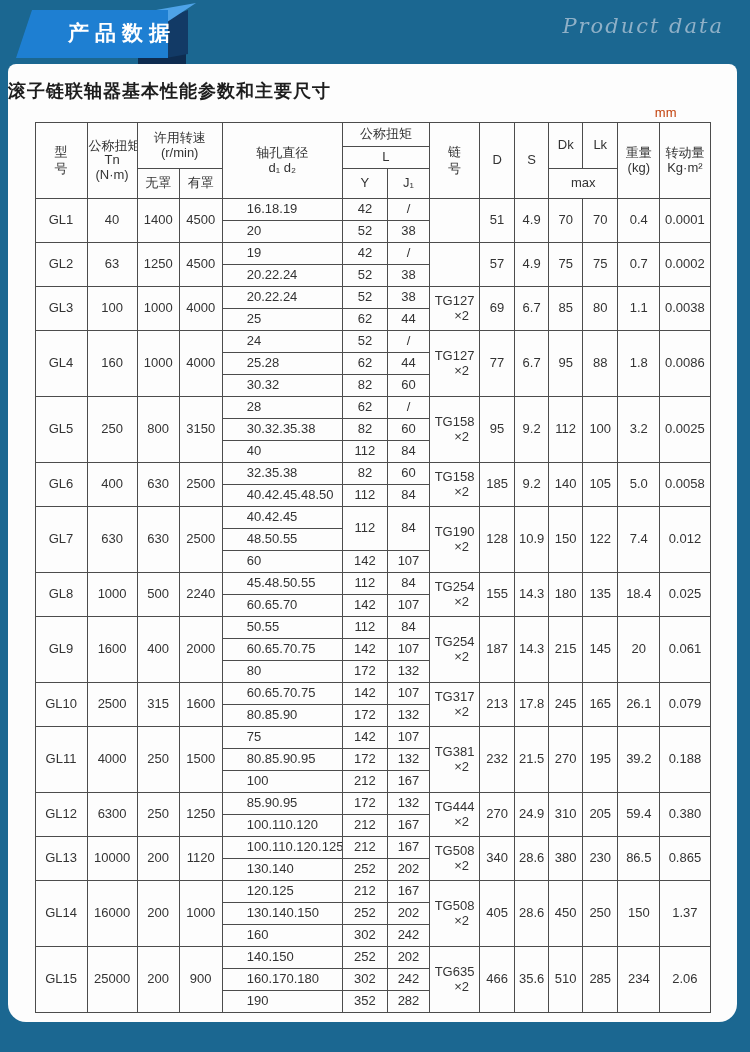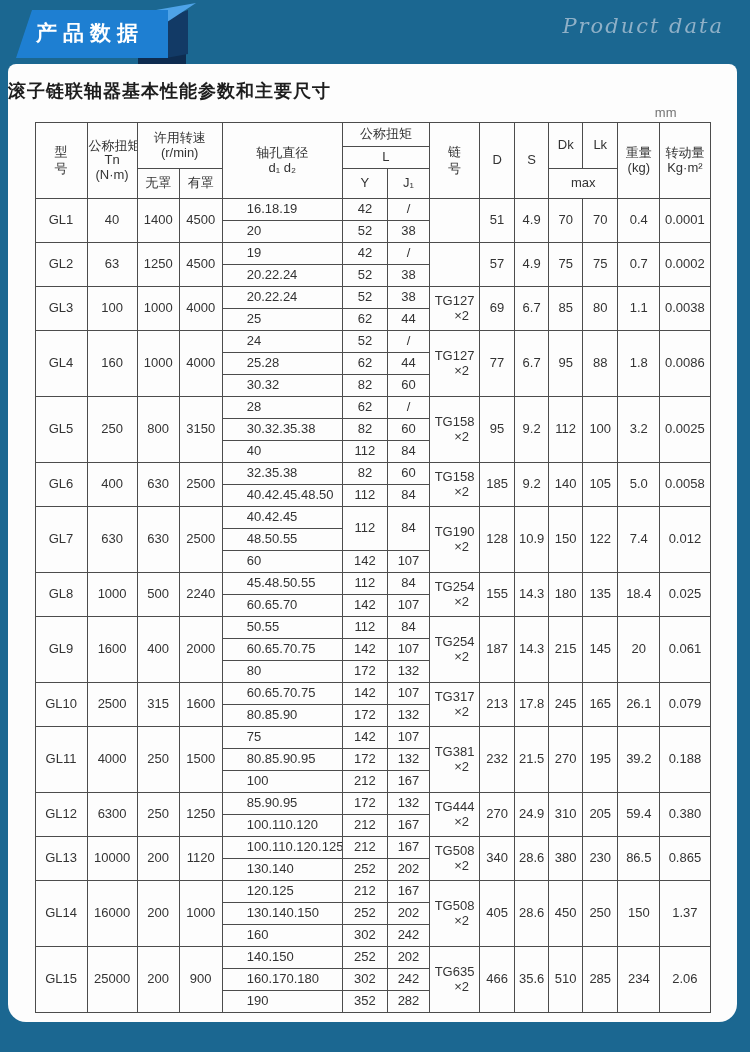--- a/index.html
+++ b/index.html
@@ -10,39 +10,39 @@
     position: relative;
     overflow: hidden;
   }
   .top-band {
     position: absolute; left: 0; top: 0; width: 750px; height: 64px;
     background: #1b6791;
   }
   .badge-wrap { position: absolute; left: 6px; top: 2px; width: 210px; height: 66px; }
   .badge-label {
     position: absolute; left: 30px; top: 16px; width: 140px;
-    text-align: left; color: #ffffff; font-size: 21px; font-weight: bold;
+    text-align: right; color: #ffffff; font-size: 21px; font-weight: bold;
     letter-spacing: 6px; line-height: 30px;
   }
   .subtitle {
     position: absolute; right: 26px; top: 14px;
     font-family: "DejaVu Serif", serif; font-style: italic;
     font-size: 21px; color: #8fb0c7; letter-spacing: 2px;
   }
   .card {
     position: absolute; left: 8px; top: 64px; width: 729px; height: 958px;
     background: #fdfdfd; border-radius: 8px 8px 18px 18px;
   }
   .sheet-title {
     padding-top: 15px; text-align: left;
     font-size: 18px; font-weight: bold; color: #1d1d1d; letter-spacing: 1px;
   }
   .unit-row {
     width: 676px; margin: 2px auto 1px auto; text-align: right;
-    padding-right: 34px; font-size: 13px; color: #737373; height: 16px; line-height: 16px;
+    padding-right: 34px; font-size: 13px; color: #c2410c; height: 16px; line-height: 16px;
   }
   table.spec {
     border-collapse: collapse; table-layout: fixed;
     width: 676px; margin: 0 auto;
   }
   table.spec td, table.spec th {
     border: 1px solid #4c4c4c;
     font-size: 13px; font-weight: normal; color: #333333;
     text-align: center; vertical-align: middle;
     padding: 0 1px; height: 22px; line-height: 1.12;

